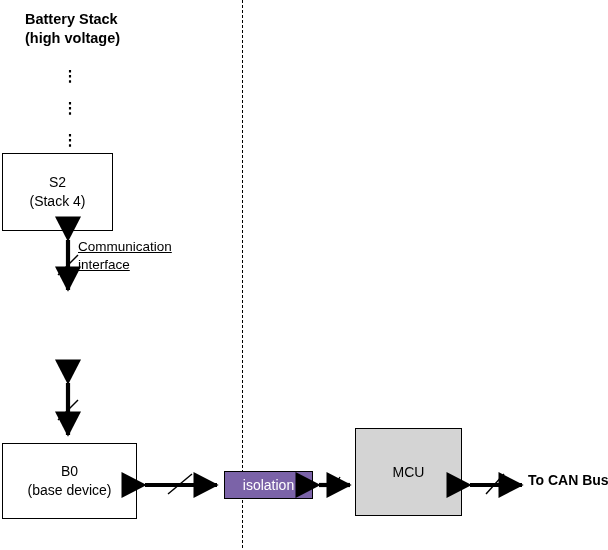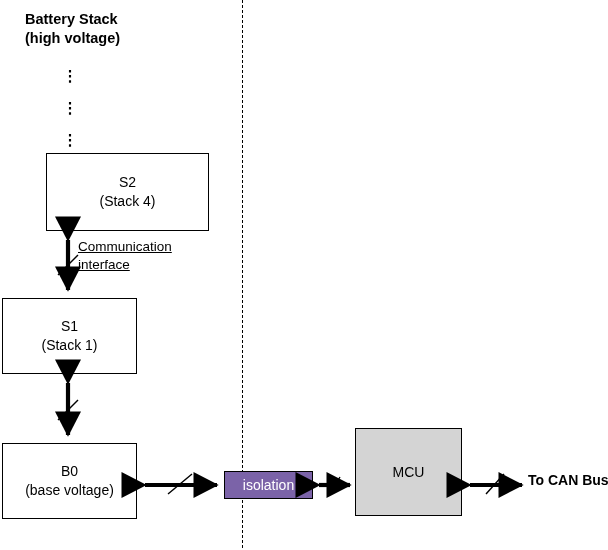--- a/index.html
+++ b/index.html
@@ -37,21 +37,21 @@
     flex-direction: column;
     align-items: center;
     justify-content: center;
     font-size: 14px;
     line-height: 19px;
     color: #000000;
     text-align: center;
   }
   .box .l1, .box .l2 { display: block; white-space: pre; }
 
-  #box-s2 { left: 2px;  top: 153px; width: 163px; height: 78px; margin-left: 44px; }
+  #box-s2 { left: 2px;  top: 153px; width: 111px; height: 78px; }
   #box-s1 { left: 2px;  top: 298px; width: 135px; height: 76px; }
   #box-b0 { left: 2px;  top: 443px; width: 135px; height: 76px; }
 
   #box-mcu {
     left: 355px; top: 428px; width: 107px; height: 88px;
     background: #d4d4d4;
     border: 1.6px solid #000000;
     font-size: 14px;
   }
 
@@ -133,28 +133,24 @@
     <span>⋮</span>
     <span>⋮</span>
     <span>⋮</span>
   </div>
 
   <div class="box" id="box-s2">
     <span class="l1">S2</span>
     <span class="l2">(Stack 4)</span>
   </div>
 
-  <div class="box" id="box-s1">
-    <span class="l1">S1</span>
-    <span class="l2">(Stack 1)</span>
-  </div>
 
   <div class="box" id="box-b0">
     <span class="l1">B0</span>
-    <span class="l2">(base voltage)</span>
+    <span class="l2">(base device)</span>
   </div>
 
   <div class="box" id="box-isolation">
     <span class="l1">isolation</span>
   </div>
 
   <div class="box" id="box-mcu">
     <span class="l1">MCU</span>
   </div>
 

